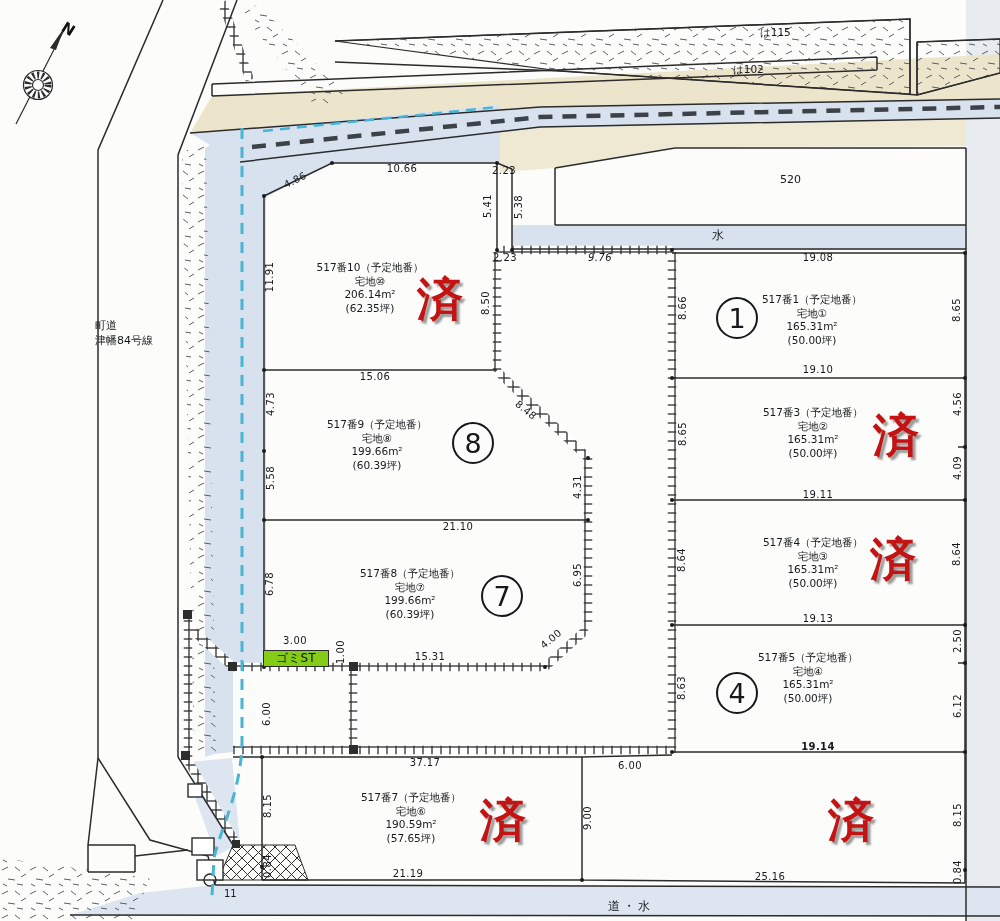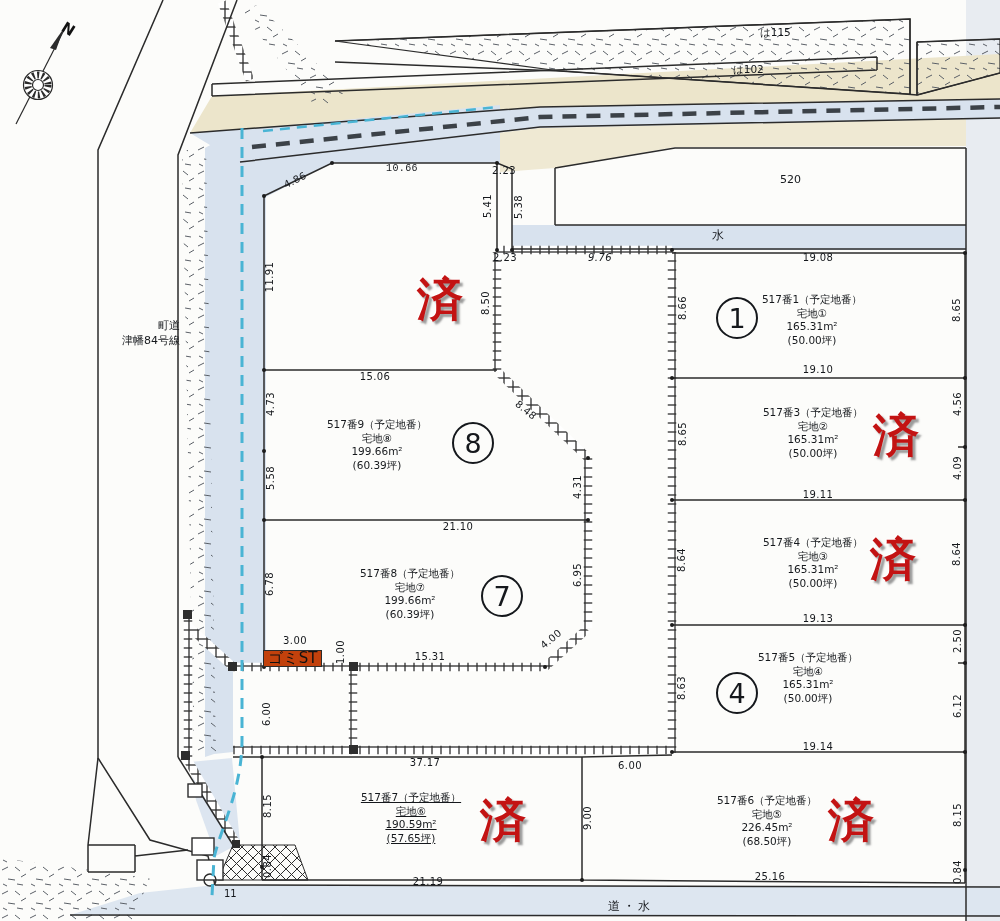--- a/index.html
+++ b/index.html
@@ -9,22 +9,22 @@
   .dim{position:absolute;font-size:10px;letter-spacing:.4px;white-space:nowrap;
        transform:translate(-50%,-50%);color:#15181c;}
   .lbl{position:absolute;white-space:nowrap;color:#15181c;}
   .lot-block{position:absolute;transform:translateX(-50%);text-align:center;
              font-size:10.5px;line-height:13.5px;white-space:nowrap;color:#15181c;}
   .sold{position:absolute;transform:translate(-50%,-50%);font-size:46px;font-weight:700;
         color:#c31313;text-shadow:3px 3px 2px rgba(130,130,130,.8),-1px -1px 0 rgba(255,255,255,.85);}
   .circle-num{position:absolute;transform:translate(-50%,-50%);width:38px;height:38px;
               border:2.5px solid #15181c;border-radius:50%;display:flex;align-items:center;
               justify-content:center;font-size:27px;color:#15181c;line-height:1;}
-  .gomi{position:absolute;border:1.5px solid #2b2b2b;background:#c2410c;font-size:15px;
-        padding:1px 4px;line-height:13px;}
+  .gomi{position:absolute;border:1.5px solid #2b2b2b;background:#84cc16;font-size:12px;
+        padding:1px 12px;line-height:13px;}
   .north-n{position:absolute;font-size:15px;font-weight:700;transform:rotate(32deg);}
 </style>
 </head>
 <body>
 
 <div class="stage">
 
 <svg width="1000" height="921" viewBox="0 0 1000 921">
   <defs>
     <pattern id="ladder" width="9" height="9" patternUnits="userSpaceOnUse">
@@ -158,59 +158,59 @@
 
 <div class="north-n" style="left:62px;top:20px;">N</div>
 
 <div class="lbl" style="left:760px;top:2px;font-size:10.5px;margin-top:24px;">は115</div>
 <div class="lbl" style="left:733px;top:63px;font-size:10.5px;">は102</div>
 <div class="lbl" style="left:780px;top:173px;font-size:11px;">520</div>
 <div class="lbl" style="left:712px;top:227px;font-size:12px;">水</div>
 <div class="lbl" style="left:608px;top:898px;font-size:12px;letter-spacing:3px;">道・水</div>
 <div class="lbl" style="left:224px;top:888px;font-size:10px;">11</div>
 
-<div class="lbl" style="left:95px;top:318px;width:85px;text-align:right;font-size:11px;">
+<div class="lbl" style="left:95px;top:318px;width:85px;text-align:left;font-size:11px;">
   <div>町道</div>
   <div>津幡84号線</div>
 </div>
 
 <div class="gomi" style="left:263px;top:650px;">ゴミST</div>
 
+<div class="lot-block" style="left:370px;top:261px;">
+  <div>517番10（予定地番）</div>
+  <div>宅地⑩</div>
+  <div>206.14m²</div>
+  <div>(62.35坪)</div>
+</div>
 <div class="sold" style="left:440px;top:300px;">済</div>
 
 <div class="lot-block" style="left:377px;top:418px;">
   <div>517番9（予定地番）</div>
   <div>宅地⑧</div>
   <div>199.66m²</div>
   <div>(60.39坪)</div>
 </div>
 <div class="circle-num" style="left:473px;top:443px;">8</div>
 
 <div class="lot-block" style="left:410px;top:567px;">
   <div>517番8（予定地番）</div>
   <div>宅地⑦</div>
   <div>199.66m²</div>
   <div>(60.39坪)</div>
 </div>
 <div class="circle-num" style="left:502px;top:596px;">7</div>
 
-<div class="lot-block" style="left:411px;top:791px;text-decoration:underline;">
+<div class="lot-block" style="left:411px;top:791px;">
   <div>517番7（予定地番）</div>
   <div>宅地⑥</div>
   <div>190.59m²</div>
   <div>(57.65坪)</div>
 </div>
 <div class="sold" style="left:503px;top:821px;">済</div>
 
-<div class="lot-block" style="left:767px;top:794px;">
-  <div>517番6（予定地番）</div>
-  <div>宅地⑤</div>
-  <div>226.45m²</div>
-  <div>(68.50坪)</div>
-</div>
 <div class="sold" style="left:851px;top:821px;">済</div>
 
 <div class="lot-block" style="left:812px;top:293px;">
   <div>517番1（予定地番）</div>
   <div>宅地①</div>
   <div>165.31m²</div>
   <div>(50.00坪)</div>
 </div>
 <div class="circle-num" style="left:737px;top:318px;">1</div>
 
@@ -231,21 +231,21 @@
 <div class="sold" style="left:893px;top:560px;">済</div>
 
 <div class="lot-block" style="left:808px;top:651px;">
   <div>517番5（予定地番）</div>
   <div>宅地④</div>
   <div>165.31m²</div>
   <div>(50.00坪)</div>
 </div>
 <div class="circle-num" style="left:737px;top:693px;">4</div>
 
-<div class="dim" style="left:402px;top:168px;font-family:Liberation Mono, monospace;">10.66</div>
+<div class="dim" style="left:402px;top:168px;">10.66</div>
 <div class="dim" style="left:295px;top:180px;transform:translate(-50%,-50%) rotate(-27deg);">4.86</div>
 <div class="dim" style="left:504px;top:170px;">2.23</div>
 <div class="dim" style="left:487px;top:206px;transform:translate(-50%,-50%) rotate(-90deg);">5.41</div>
 <div class="dim" style="left:518px;top:207px;transform:translate(-50%,-50%) rotate(-90deg);">5.38</div>
 <div class="dim" style="left:505px;top:257px;">2.23</div>
 <div class="dim" style="left:600px;top:257px;font-style:italic;">9.76</div>
 <div class="dim" style="left:818px;top:257px;">19.08</div>
 <div class="dim" style="left:269px;top:277px;transform:translate(-50%,-50%) rotate(-90deg);">11.91</div>
 <div class="dim" style="left:485px;top:303px;transform:translate(-50%,-50%) rotate(-90deg);">8.50</div>
 <div class="dim" style="left:682px;top:308px;transform:translate(-50%,-50%) rotate(-90deg);">8.66</div>
@@ -268,23 +268,23 @@
 <div class="dim" style="left:818px;top:618px;">19.13</div>
 <div class="dim" style="left:295px;top:640px;">3.00</div>
 <div class="dim" style="left:340px;top:652px;transform:translate(-50%,-50%) rotate(-90deg);">1.00</div>
 <div class="dim" style="left:430px;top:656px;">15.31</div>
 <div class="dim" style="left:551px;top:639px;transform:translate(-50%,-50%) rotate(-40deg);">4.00</div>
 <div class="dim" style="left:681px;top:688px;transform:translate(-50%,-50%) rotate(-90deg);">8.63</div>
 <div class="dim" style="left:957px;top:641px;transform:translate(-50%,-50%) rotate(-90deg);">2.50</div>
 <div class="dim" style="left:957px;top:706px;transform:translate(-50%,-50%) rotate(-90deg);">6.12</div>
 <div class="dim" style="left:266px;top:714px;transform:translate(-50%,-50%) rotate(-90deg);">6.00</div>
 <div class="dim" style="left:425px;top:762px;">37.17</div>
-<div class="dim" style="left:818px;top:746px;">19.14</div>
+<div class="dim" style="left:818px;top:746px;font-weight:bold;">19.14</div>
 <div class="dim" style="left:630px;top:765px;">6.00</div>
 <div class="dim" style="left:267px;top:806px;transform:translate(-50%,-50%) rotate(-90deg);">8.15</div>
 <div class="dim" style="left:587px;top:818px;transform:translate(-50%,-50%) rotate(-90deg);">9.00</div>
 <div class="dim" style="left:957px;top:815px;transform:translate(-50%,-50%) rotate(-90deg);">8.15</div>
 <div class="dim" style="left:267px;top:866px;transform:translate(-50%,-50%) rotate(-90deg);">0.84</div>
 <div class="dim" style="left:957px;top:872px;transform:translate(-50%,-50%) rotate(-90deg);">0.84</div>
-<div class="dim" style="left:428px;top:873px;margin-top:8px;">21.19</div>
+<div class="dim" style="left:408px;top:873px;">21.19</div>
 <div class="dim" style="left:770px;top:876px;">25.16</div>
 
 </div>
 
 </body></html>

